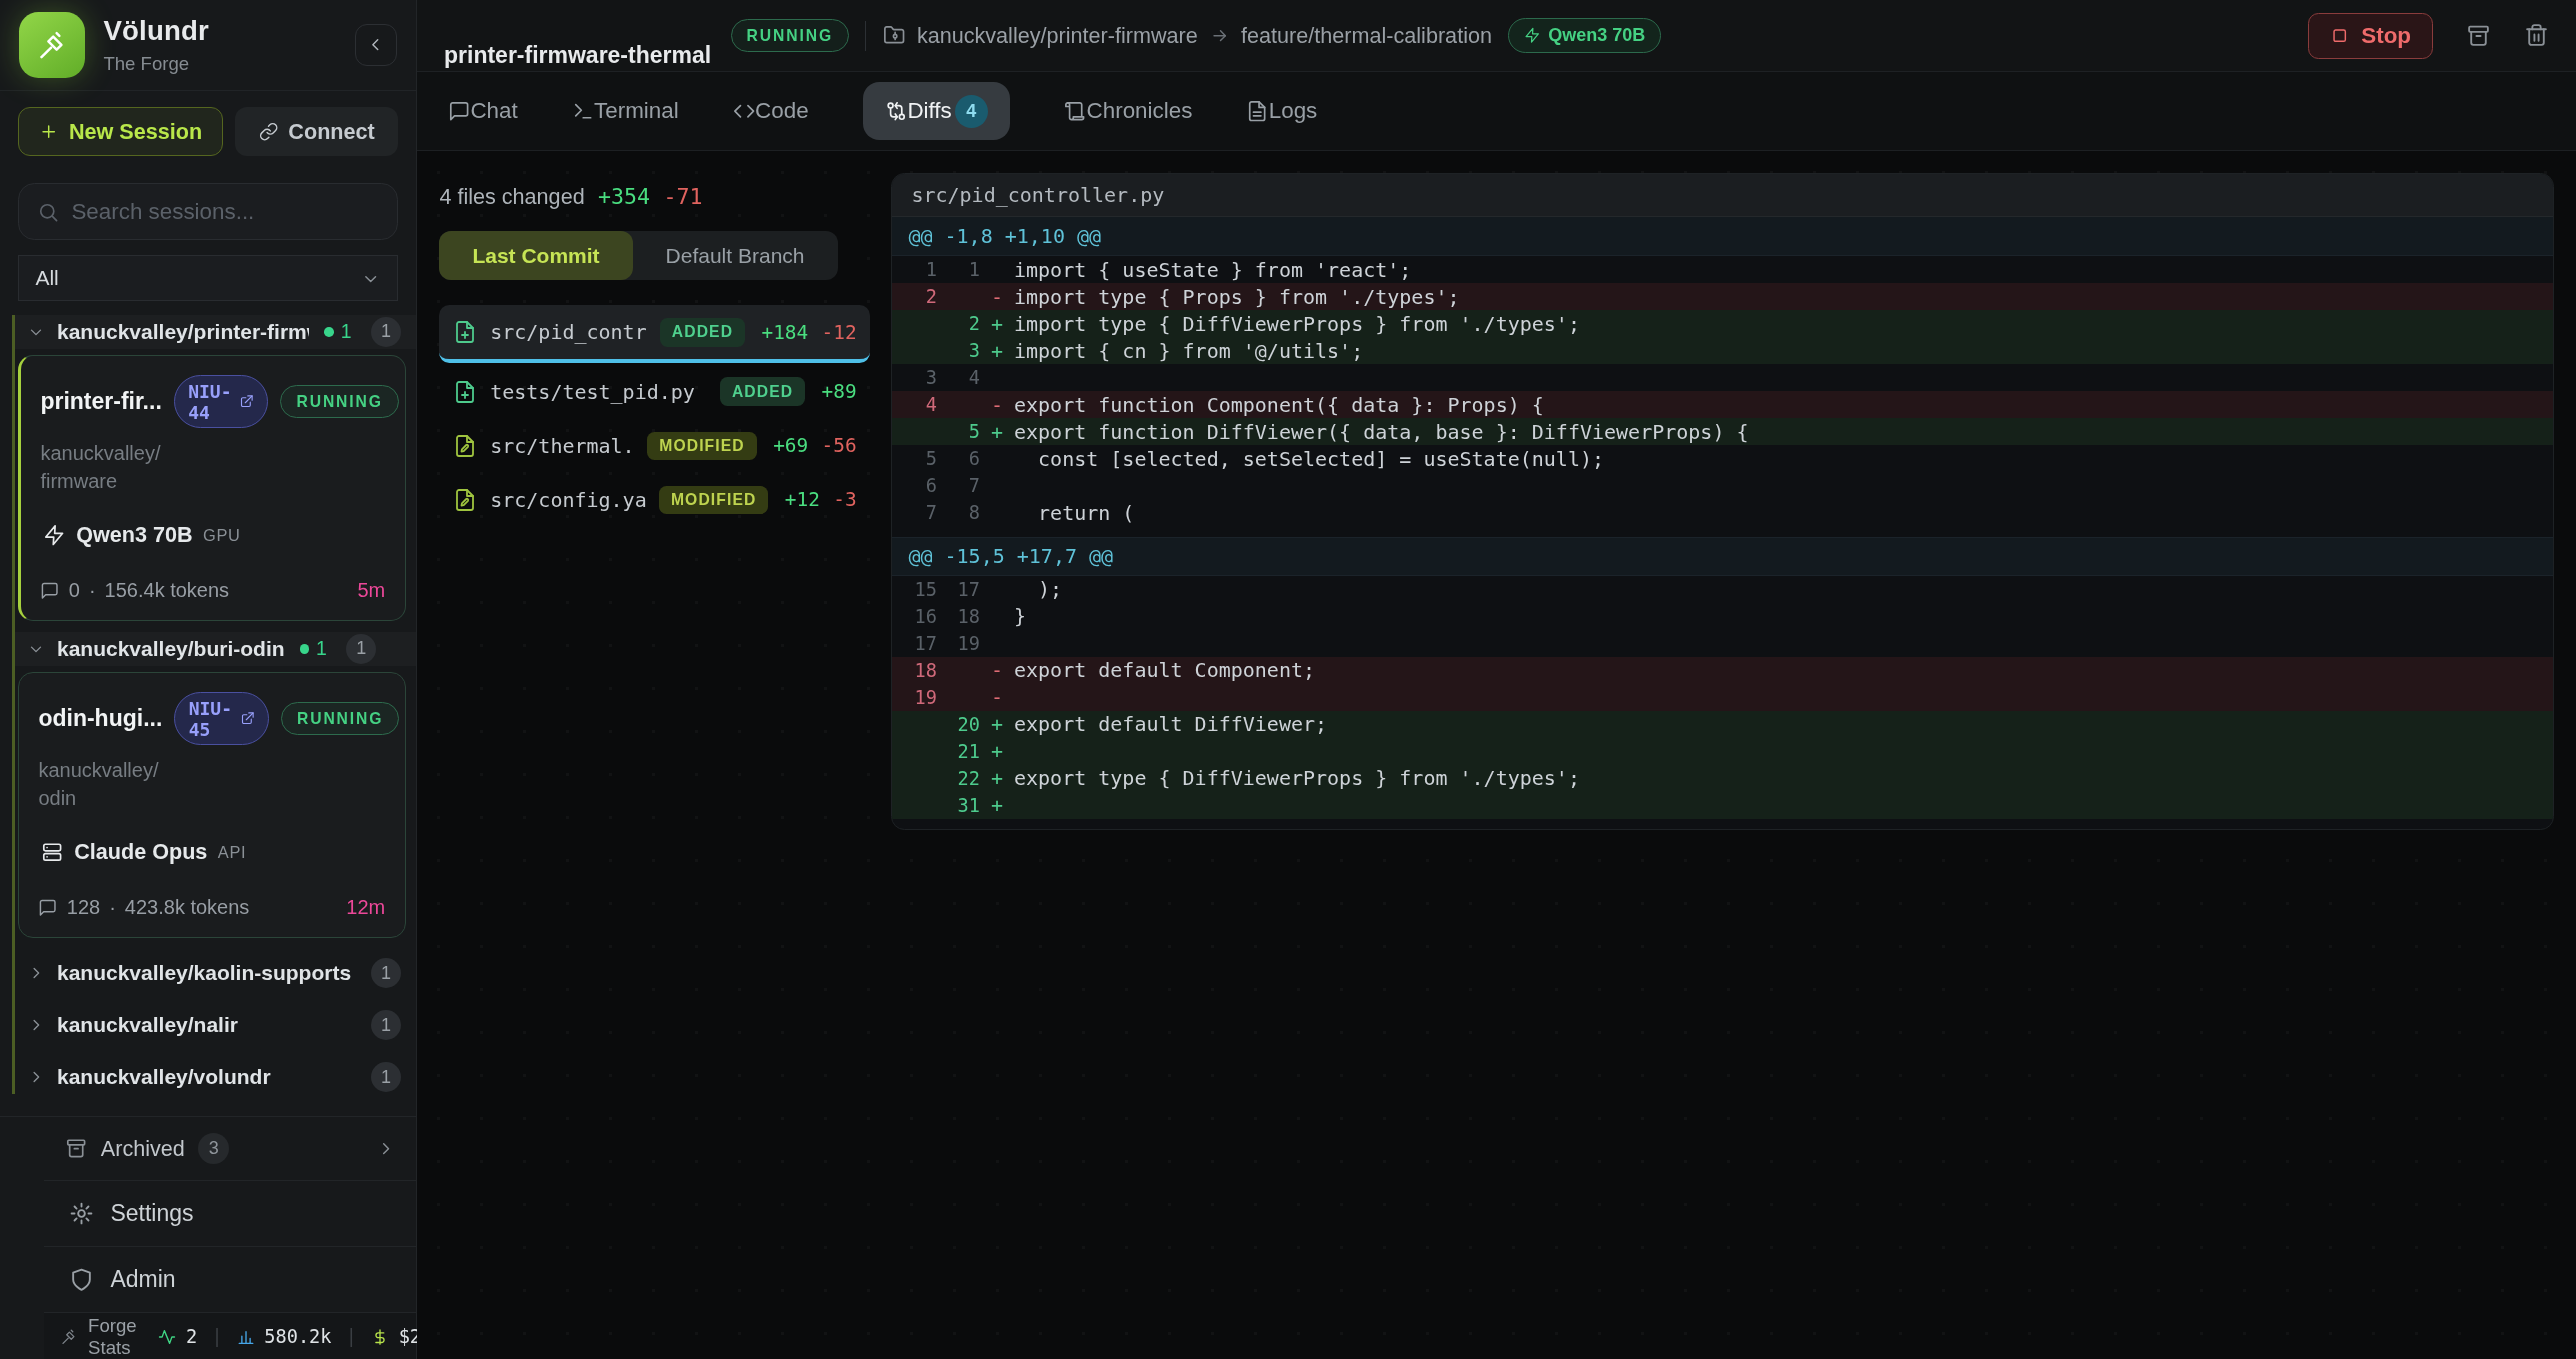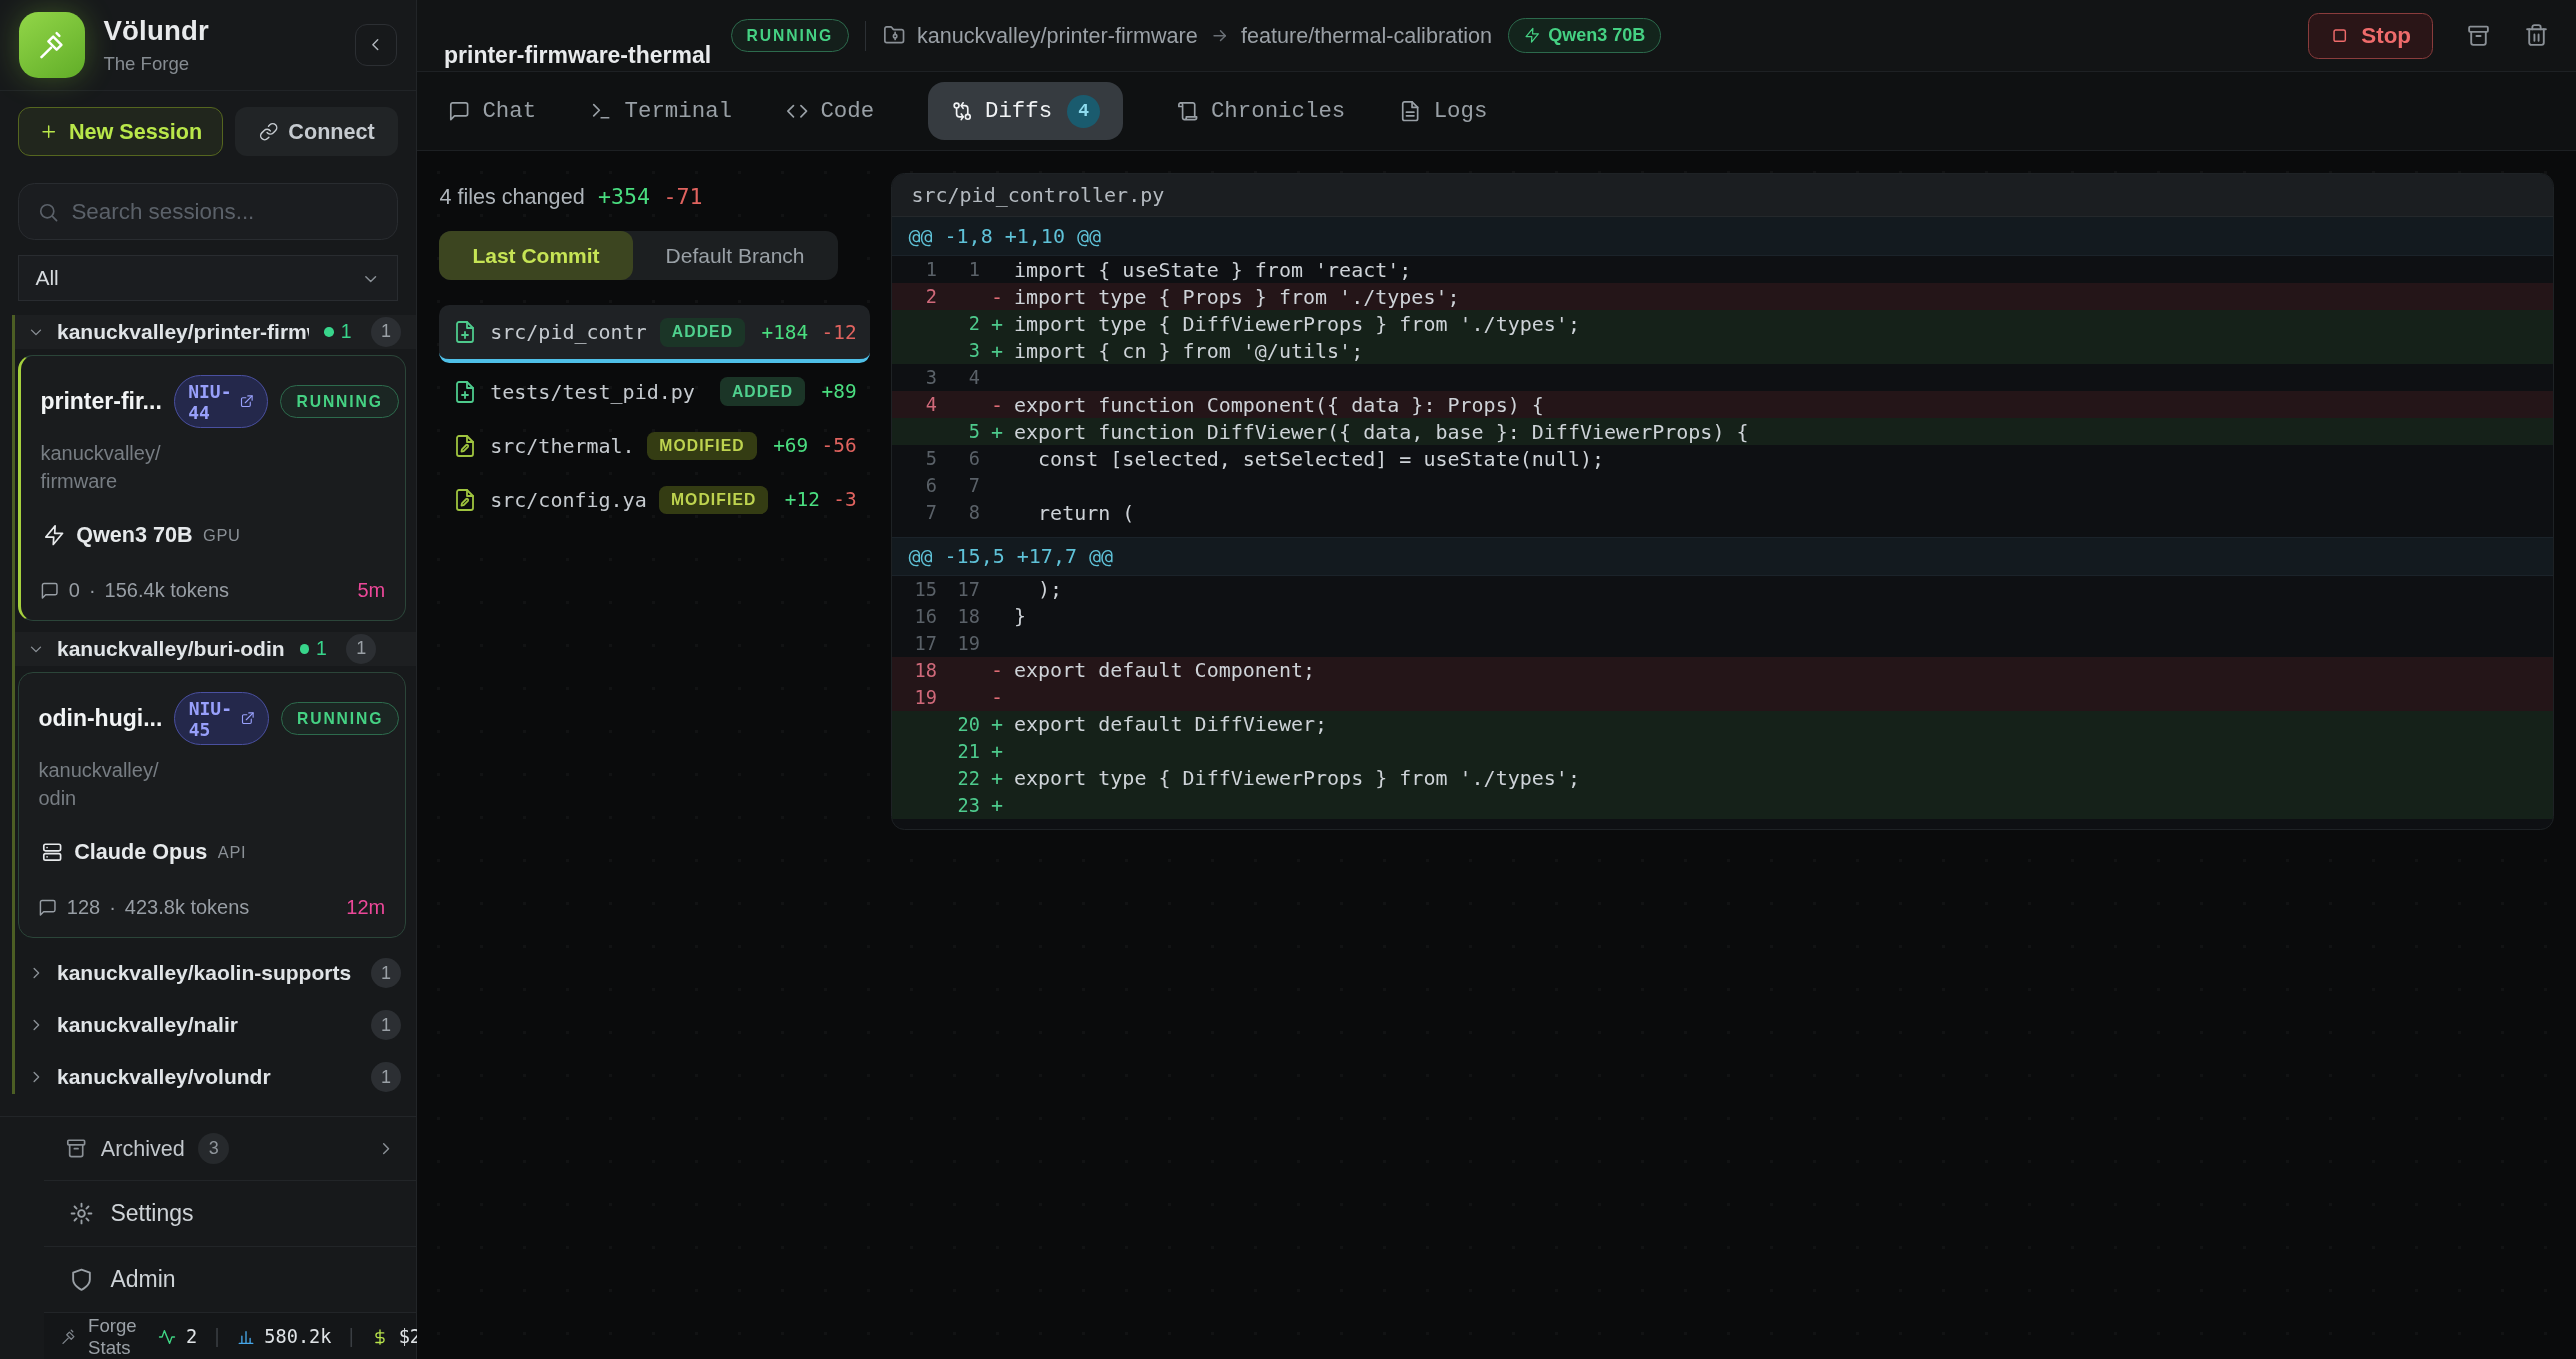--- a/index.html
+++ b/index.html
@@ -90,21 +90,21 @@
   .crumb{font-size:21.6px;color:#9aa0a6;display:flex;align-items:center;gap:12px;}
   .model-pill{display:flex;align-items:center;gap:7.5px;padding:6px 15px;border:1.1px solid #2c6a4c;
     background:#13241c;border-radius:745px;color:#45d183;font-size:18px;font-weight:600;}
   .m-right{margin-left:auto;display:flex;align-items:center;gap:33px;}
   .btn-stop{display:flex;align-items:center;gap:12px;padding:9px 21px;border-radius:10.4px;border:1.1px solid #8a3c3c;
     background:#2a1517;color:#ef6b6b;font-size:22.4px;font-weight:600;cursor:pointer;font-family:inherit;}
   .hicon{color:#8a9096;cursor:pointer;}
 
   .m-tabs{height:79px;background:#0f1112;border-bottom:0.7px solid #1d2023;display:flex;align-items:center;
     padding:0 31px;gap:54px;}
-  .tab{display:flex;align-items:center;gap:12px;color:#99a0a6;font-size:22.4px;cursor:pointer;font-family:Liberation Mono, monospace;}
+  .tab{display:flex;align-items:center;color:#99a0a6;font-size:22.4px;cursor:pointer;}
   .tab.active{background:#363b40;border-radius:16.4px;padding:12.7px 22.4px;color:#f0f2f4;}
   .tab-badge{width:33px;height:33px;border-radius:50%;background:#1a5b6e;color:#8fdcef;font-size:18px;font-weight:700;
     display:flex;align-items:center;justify-content:center;margin-left:3px;}
 
   .content{flex:1;display:flex;align-items:flex-start;min-height:0;}
   .file-col{width:474px;min-width:474px;padding:33px 21px 0 22.4px;}
   .summary{display:flex;align-items:baseline;gap:13.4px;font-size:21.6px;color:#aeb4ba;}
   .adds{color:#4ade80;}.dels{color:#e0635f;}
   .toggle{margin-top:21px;display:flex;background:#1c1f21;border-radius:12px;width:max-content;}
   .tg{padding:12.7px 33px;font-size:21px;color:#99a0a6;border-radius:12px;cursor:pointer;}
@@ -723,21 +723,21 @@
                 <span class="txt"></span>
               </div>
               <div class="code-line add">
                 <span class="num old"></span>
                 <span class="num new">22</span>
                 <span class="mark">+</span>
                 <span class="txt">export type { DiffViewerProps } from './types';</span>
               </div>
               <div class="code-line add">
                 <span class="num old"></span>
-                <span class="num new">23</span>
+                <span class="num new">31</span>
                 <span class="mark">+</span>
                 <span class="txt"></span>
               </div>
             </div>
           </div>
       </div>
     </div>
   </main>
 </div>
 

